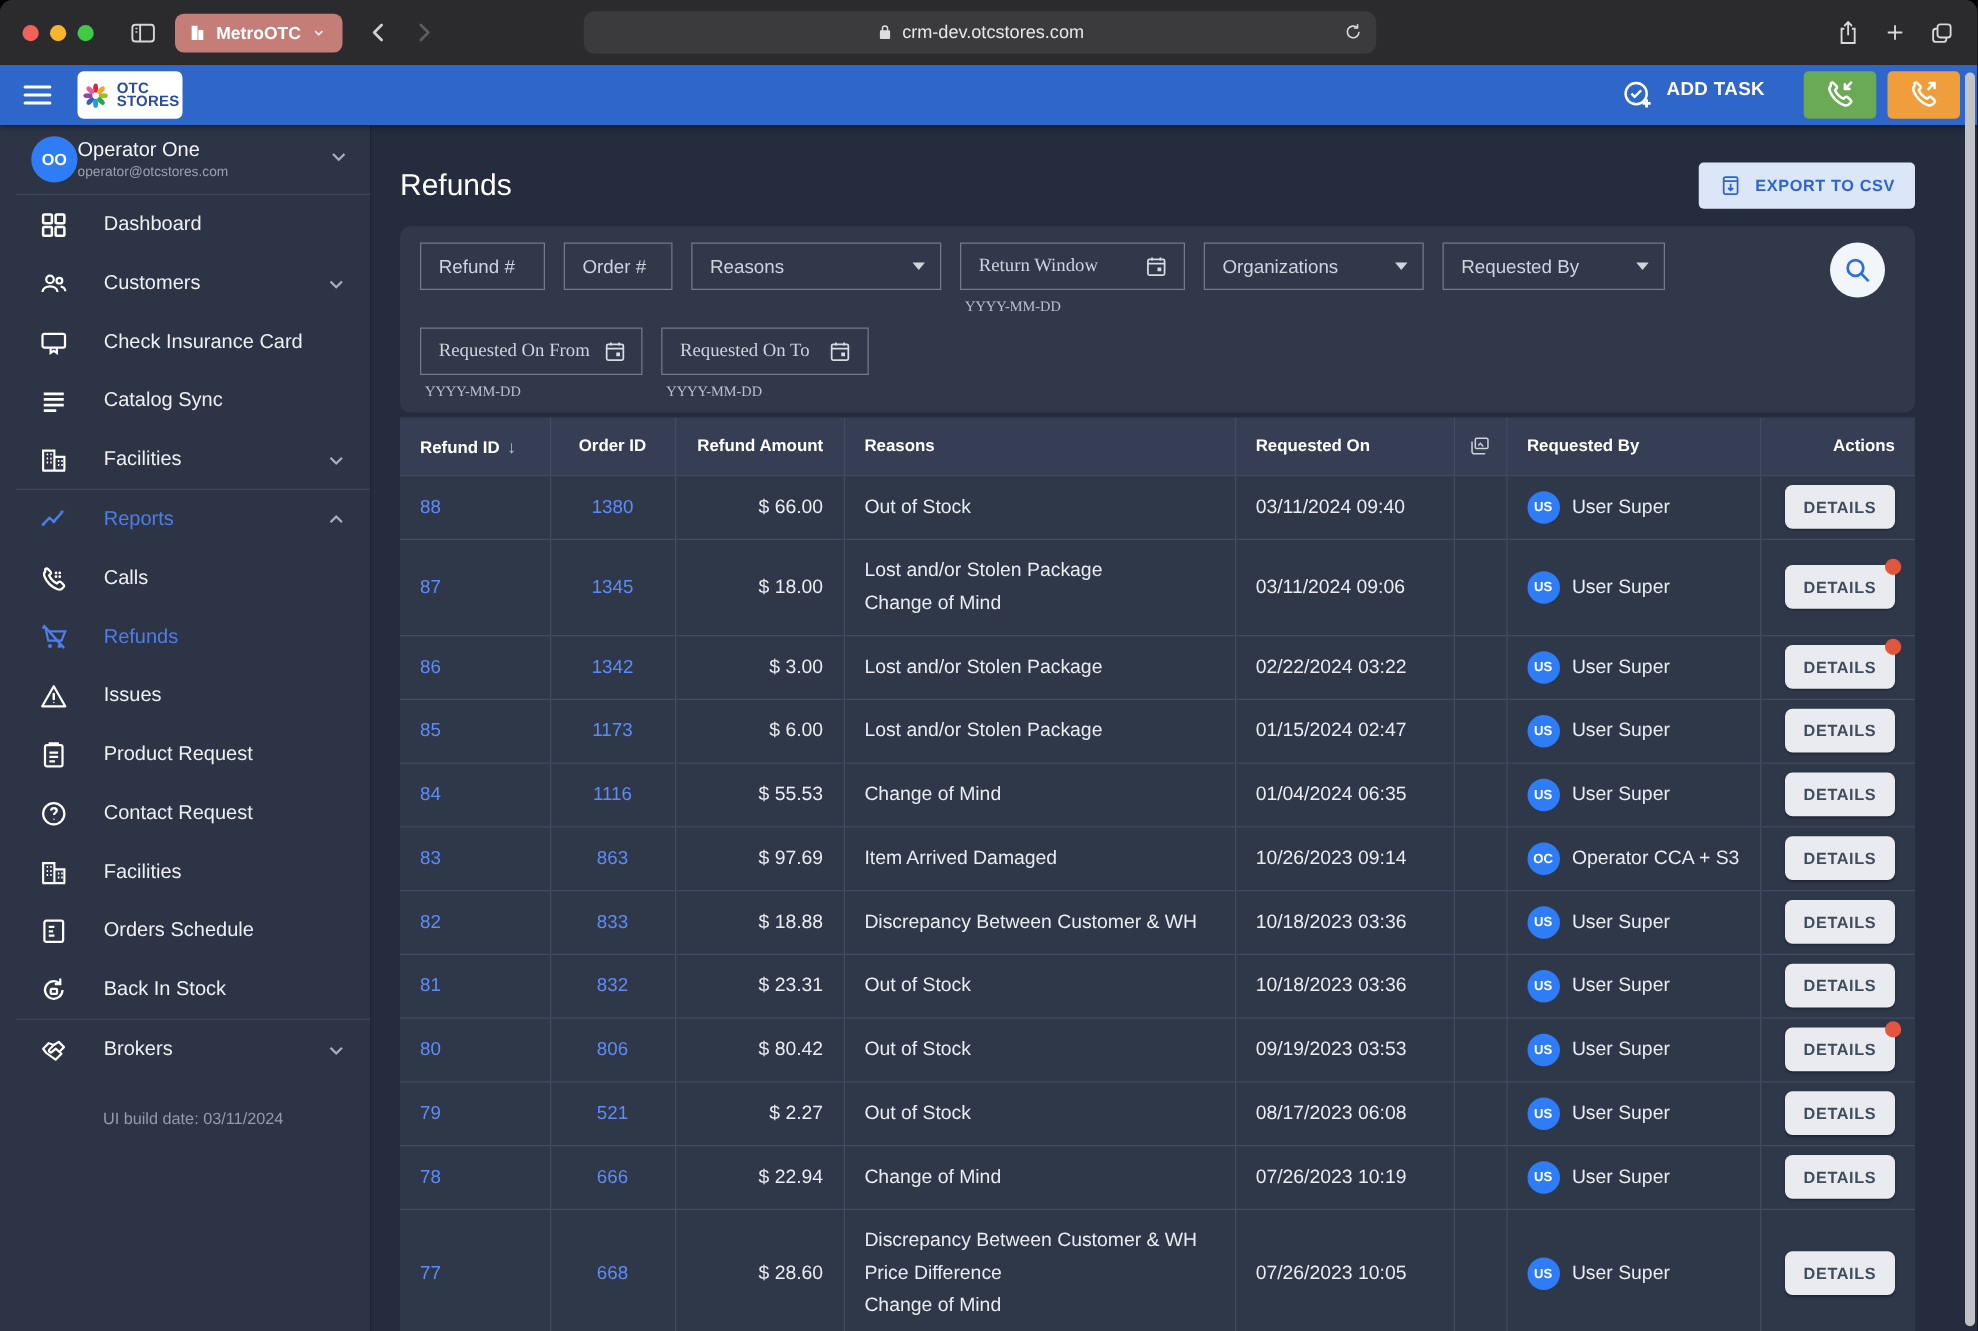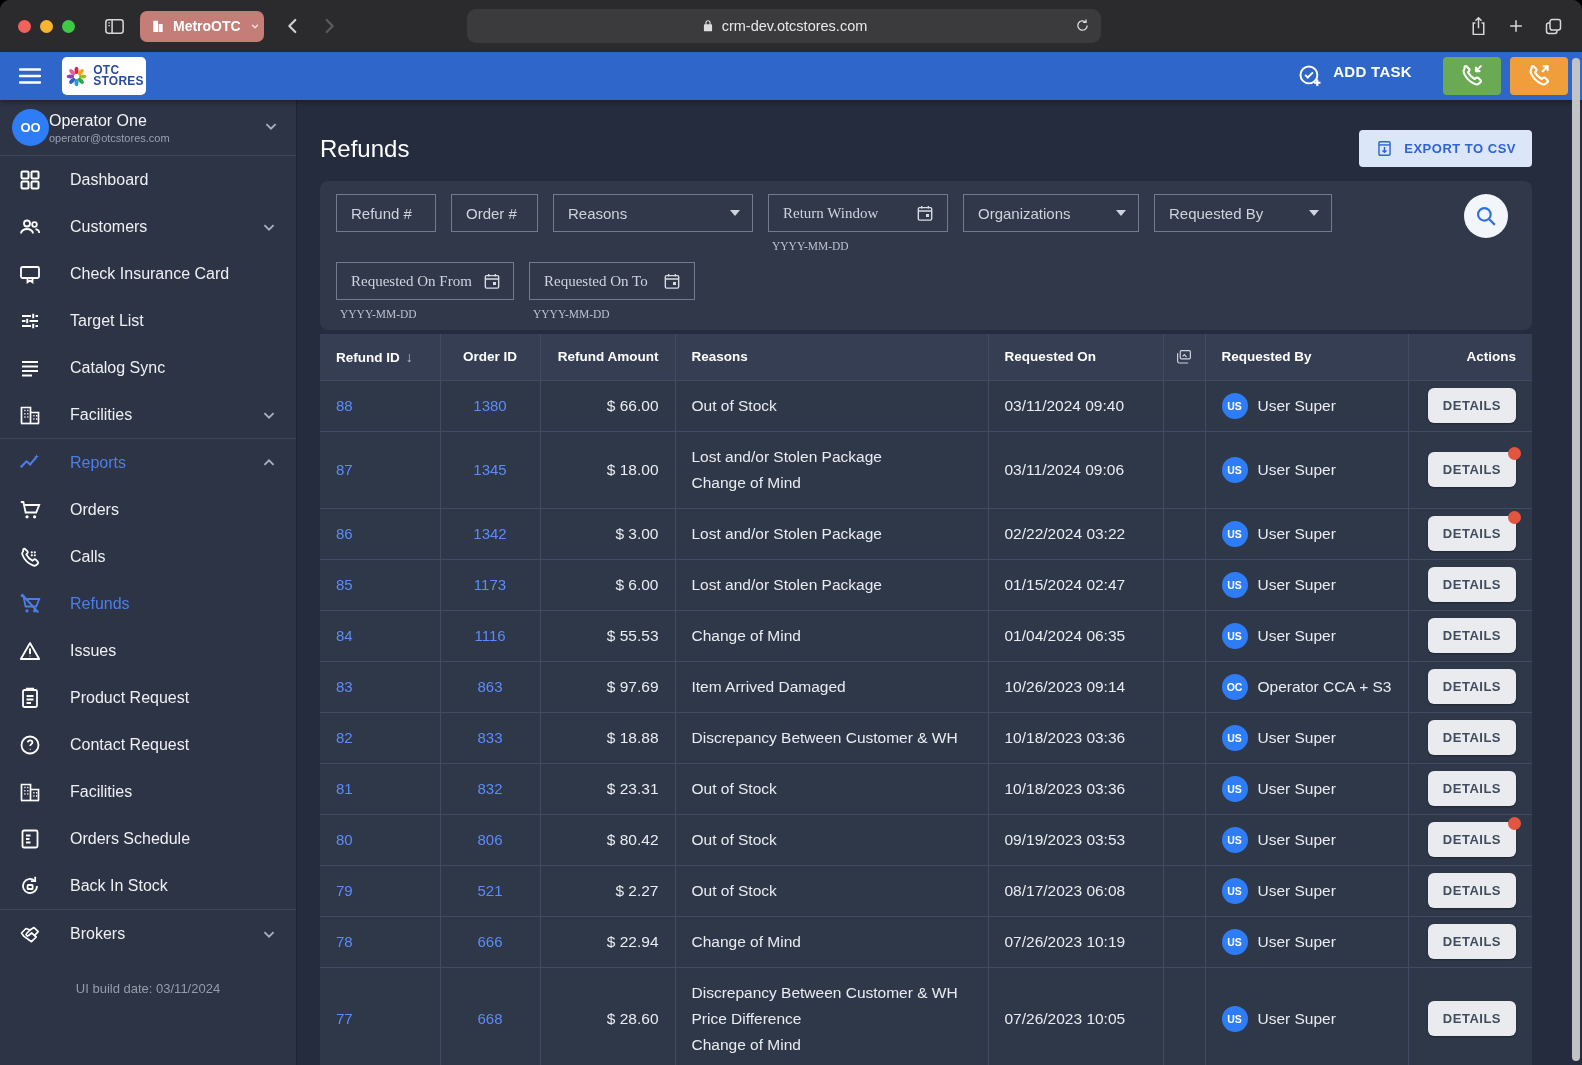--- a/index.html
+++ b/index.html
@@ -8,21 +8,21 @@
   .window { position:relative; width:1582px; height:1065px; border-radius:10px 10px 0 0;
     overflow:hidden; background:#252c3d; }
 
   
   .chrome { position:relative; height:52px; background:#2b2b2d; display:flex; align-items:center; }
   .traffic { display:flex; gap:9px; padding-left:18px; }
   .dot { width:13px; height:13px; border-radius:50%; }
   .dot.red{background:#f4605a;} .dot.yellow{background:#f8b42f;} .dot.green{background:#3fc946;}
   .chrome-ic { display:inline-flex; align-items:center; justify-content:center; color:#d6d6d9; }
   .sb-toggle { margin-left:28px; }
-  .tab-pill { margin-left:14px; height:31px; padding:0 2px 0 10px; border-radius:7px;
+  .tab-pill { margin-left:14px; height:31px; padding:0 12px 0 10px; border-radius:7px;
     background:#c57d78; display:flex; align-items:center; gap:7px; color:#fff;
     font-size:14px; font-weight:700; }
   .nav-arrows { display:flex; gap:14px; margin-left:18px; }
   .urlbar { position:absolute; left:467px; top:9px; width:634px; height:34px; background:#3b3b3d;
     border-radius:9px; display:flex; align-items:center; justify-content:center; gap:7px;
     color:#e8e8ea; font-size:14.5px; }
   .urlbar .reload { position:absolute; right:10px; top:8px; }
   .chrome-right { position:absolute; right:18px; top:0; height:52px; display:flex; align-items:center; gap:17px; }
 
   
@@ -37,21 +37,21 @@
     font-family:inherit; }
   .call-btn { width:58px; height:38px; border:none; border-radius:4px; display:flex; align-items:center;
     justify-content:center; margin-left:9px; cursor:pointer; }
   .call-btn.in{ background:#6aaa54; } .call-btn.out{ background:#f09d3b; }
 
   
   .body-row { display:flex; height:965px; }
 
   
   .sidebar { width:297px; background:#2d3445; border-right:1px solid #1f2433; flex:none;
-    display:flex; flex-direction:column; overflow:hidden; }
+    display:flex; flex-direction:column; overflow:hidden;padding-left:13px; }
   .user-row { display:flex; align-items:center; height:56px; padding:0 14px 0 12px; }
   .avatar-lg { width:37px; height:37px; border-radius:50%; background:#2e7df6; color:#fff;
     display:flex; align-items:center; justify-content:center; font-size:13px; font-weight:700; flex:none; }
   .user-meta { flex:1; min-width:0; }
   .user-name { color:#f4f5f7; font-size:16px; }
   .user-email { color:#9aa1ae; font-size:11px; margin-top:2px; }
   .user-chevron { color:#aab0bb; }
   .nav-divider { border-top:1px solid #3e4557; }
   .user-row { border-bottom:1px solid #3e4557; }
   #nav { flex:none; }
@@ -294,30 +294,20 @@
               <svg viewBox="0 0 24 24" width="24" height="24" fill="none" stroke="currentColor" stroke-width="1.8">
                 <rect x="3" y="5" width="18" height="11" rx="1.5"></rect>
                 <path d="M9.5 16v4.3l2.5-1.7 2.5 1.7V16"></path>
               </svg>
             </span>
     <span class="nav-label">Check Insurance Card</span>
 
   </div>
           <div class="nav-item">
     <span class="nav-icon">
-              <svg viewBox="0 0 24 24" width="24" height="24" fill="none" stroke="currentColor" stroke-width="2">
-                <path d="M4 7h9M17.5 7h2.5M4 12h3.5M11.5 12h8.5M4 17h9M17.5 17h2.5"></path>
-                <path d="M15.2 4.8v4.4M9.2 9.8v4.4M15.2 14.8v4.4"></path>
-              </svg>
-            </span>
-    <span class="nav-label">Target List</span>
-
-  </div>
-          <div class="nav-item">
-    <span class="nav-icon">
               <svg viewBox="0 0 24 24" width="24" height="24" fill="none" stroke="currentColor" stroke-width="2.2">
                 <path d="M4 6h16M4 10.5h16M4 15h16M4 19.5h10"></path>
               </svg>
             </span>
     <span class="nav-label">Catalog Sync</span>
 
   </div>
           <div class="nav-item">
     <span class="nav-icon">
               <svg viewBox="0 0 24 24" width="24" height="24" fill="none" stroke="currentColor" stroke-width="1.7">
@@ -343,31 +333,20 @@
                 <circle cx="12.1" cy="13.3" r="1.2" fill="currentColor" stroke="none"></circle>
                 <path d="M18.6 3.2l.6 1.8 1.8.6-1.8.6-.6 1.8-.6-1.8-1.8-.6 1.8-.6z" fill="currentColor" stroke="none"></path>
               </svg>
             </span>
     <span class="nav-label">Reports</span>
     <span class="nav-chevron up">
               <svg viewBox="0 0 24 24" width="22" height="22" fill="none" stroke="currentColor" stroke-width="2">
                 <path d="M7 10l5 5 5-5"></path>
               </svg>
             </span>
-  </div>
-          <div class="nav-item">
-    <span class="nav-icon">
-              <svg viewBox="0 0 24 24" width="24" height="24" fill="none" stroke="currentColor" stroke-width="1.8">
-                <path d="M2.8 4h2.6l2.2 10.5h10.6L21.2 7H6.2"></path>
-                <circle cx="9" cy="18.8" r="1.6" fill="currentColor" stroke="none"></circle>
-                <circle cx="16.6" cy="18.8" r="1.6" fill="currentColor" stroke="none"></circle>
-              </svg>
-            </span>
-    <span class="nav-label">Orders</span>
-
   </div>
           <div class="nav-item">
     <span class="nav-icon">
               <svg viewBox="0 0 24 24" width="24" height="24" fill="none" stroke="currentColor" stroke-width="1.8">
                 <path d="M5.2 4.3c.6-.6 1.6-.6 2.2 0l1.9 1.9c.6.6.6 1.5 0 2.1l-1 1.1a13 13 0 0 0 6.3 6.3l1.1-1c.6-.6 1.5-.6 2.1 0l1.9 1.9c.6.6.6 1.6 0 2.2l-.9.9c-1 1-2.6 1.2-3.9.7-4.9-2-8.5-5.6-10.4-10.4-.5-1.3-.3-2.9.7-3.9z"></path>
                 <path d="M13.8 7.3h.01M16.8 7.3h.01M13.8 10.3h.01M16.8 10.3h.01" stroke-width="2.2" stroke-linecap="round"></path>
               </svg>
             </span>
     <span class="nav-label">Calls</span>
 

